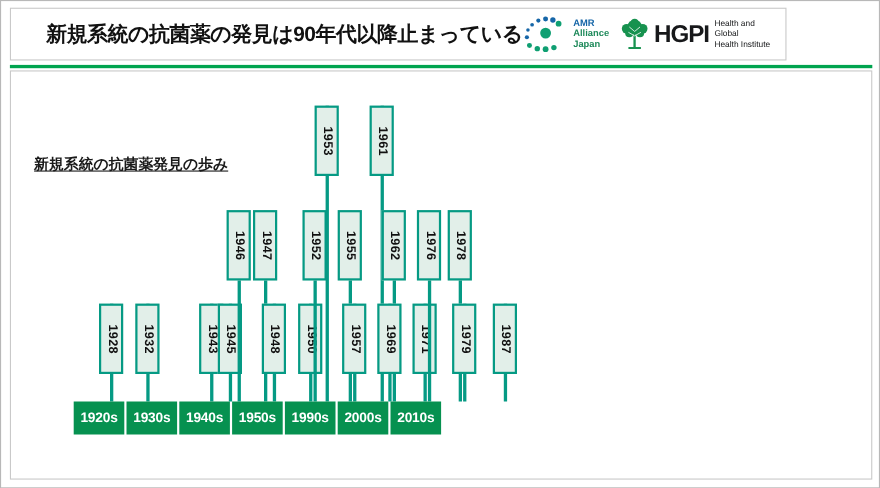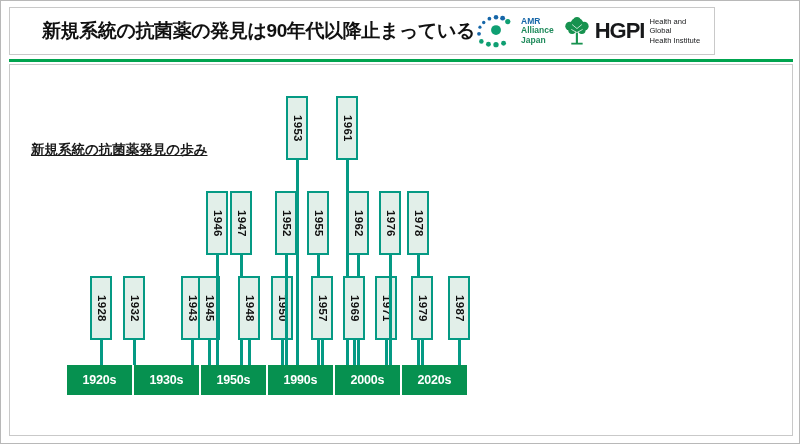--- a/index.html
+++ b/index.html
@@ -162,21 +162,21 @@
   
   #axis {
     position: absolute;
     left: 66px;
     top: 364px;
     height: 30px;
     display: flex;
     gap: 2px;
   }
   .decade-cell {
-    width: 65px;
+    width: 46px;
     height: 30px;
     background: #069150;
     color: #ffffff;
     font-size: 12.5px;
     font-weight: bold;
     display: flex;
     align-items: center;
     justify-content: center;
     letter-spacing: -0.2px;
   }
@@ -372,26 +372,29 @@
     </div>
 
   <div id="axis">
       <div class="decade-cell">
         <span>1920s</span>
       </div>
       <div class="decade-cell">
         <span>1930s</span>
       </div>
       <div class="decade-cell">
+        <span>1940s</span>
+      </div>
+      <div class="decade-cell">
         <span>1950s</span>
       </div>
       <div class="decade-cell">
         <span>1990s</span>
       </div>
       <div class="decade-cell">
         <span>2000s</span>
       </div>
       <div class="decade-cell">
-        <span>2020s</span>
+        <span>2010s</span>
       </div>
     </div>
 
 </div>
 
 </body></html>

